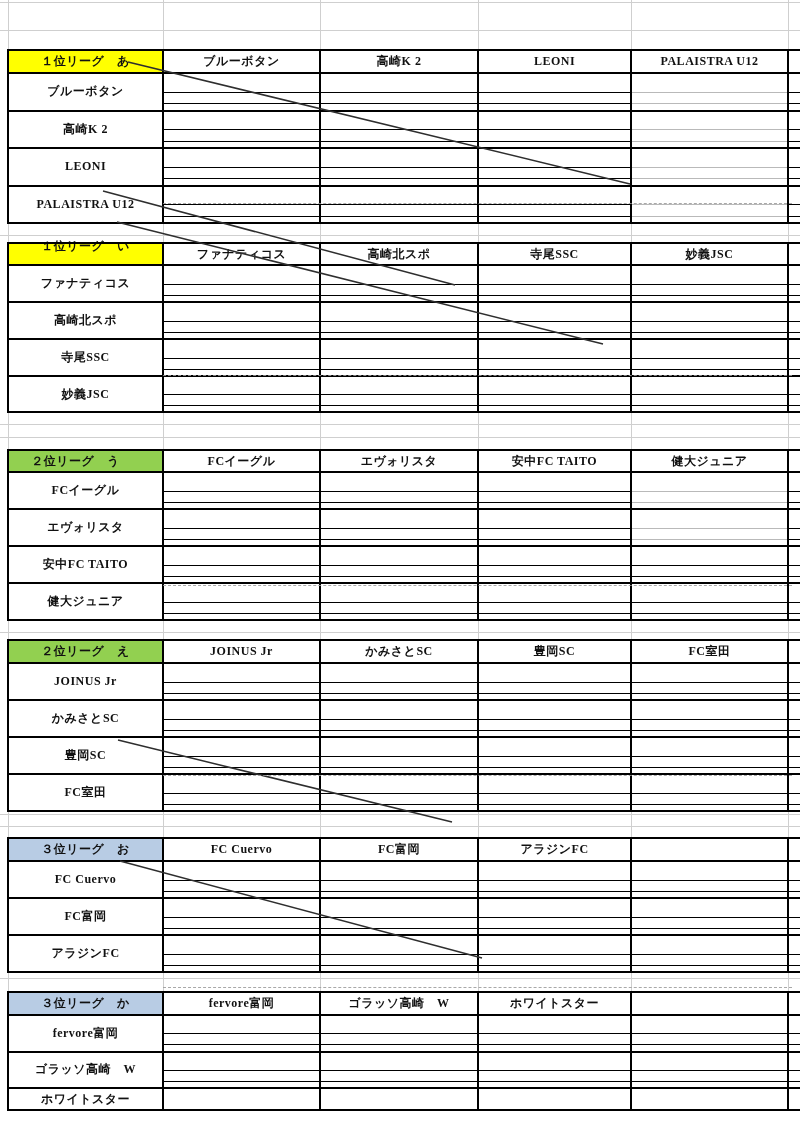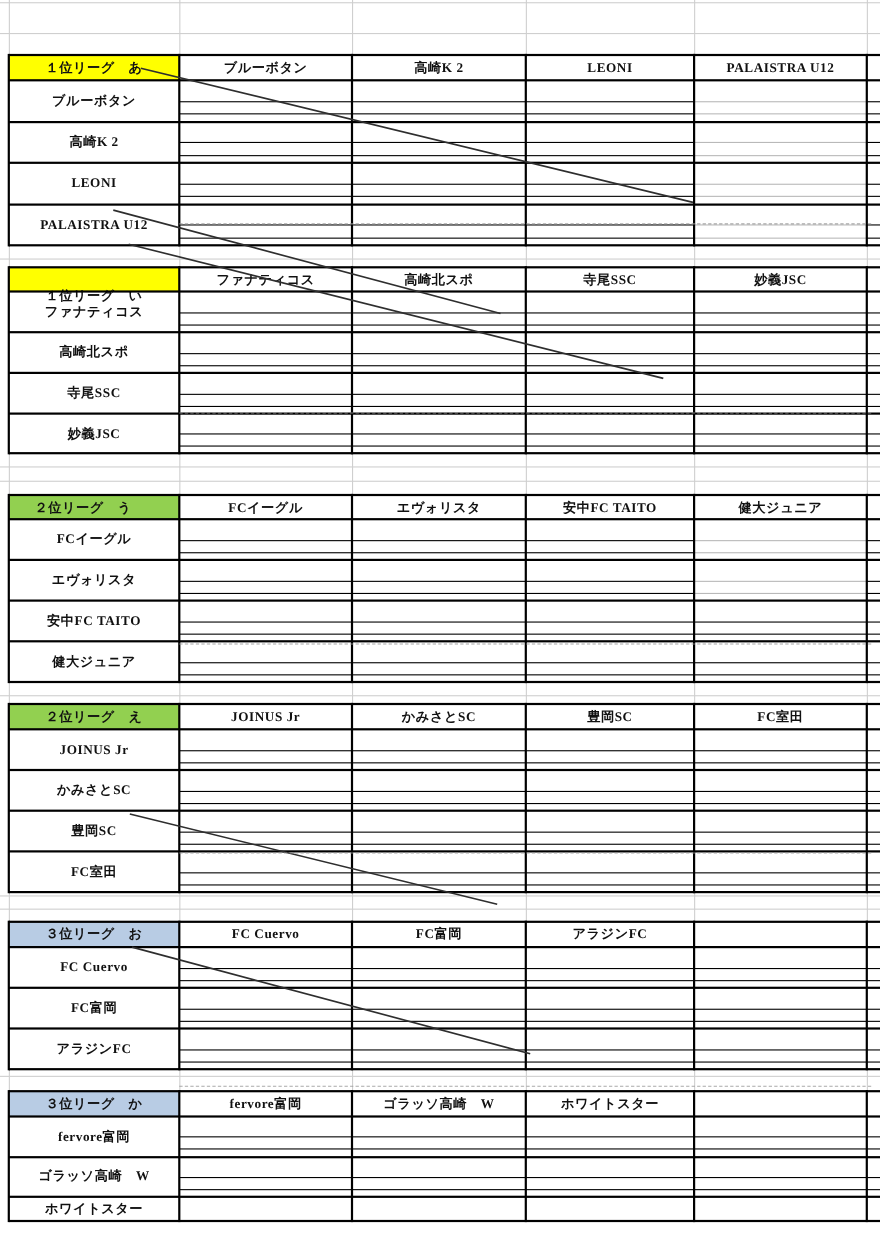--- a/index.html
+++ b/index.html
@@ -118,21 +118,21 @@
       <div class="hthin" style="left: 631px; top: 216px; width: 157px; background: rgb(185, 185, 185);"></div>
       <div class="hthin" style="left: 788px; top: 216px; width: 12px; background: rgb(0, 0, 0);"></div>
       <div class="vthick" style="left: 7px; top: 49px; height: 175px;"></div>
       <div class="vthick" style="left: 162px; top: 49px; height: 175px;"></div>
       <div class="vthick" style="left: 319px; top: 49px; height: 175px;"></div>
       <div class="vthick" style="left: 477px; top: 49px; height: 175px;"></div>
       <div class="vthick" style="left: 630px; top: 49px; height: 175px;"></div>
       <div class="vthick" style="left: 787px; top: 49px; height: 175px;"></div>
       <div class="abs" style="left: 8px; top: 243px; width: 792px; height: 169px; background: rgb(255, 255, 255);"></div>
       <div class="abs" style="left: 8px; top: 243px; width: 155px; height: 22px; background: rgb(255, 255, 0);"></div>
-      <div class="celltext" style="left: 8px; top: 258px; width: 155px; height: 22px;">１位リーグ　い</div>
+      <div class="celltext" style="left: 8px; top: 235px; width: 155px; height: 22px;">１位リーグ　い</div>
       <div class="celltext" style="left: 163px; top: 243px; width: 157px; height: 22px;">ファナティコス</div>
       <div class="celltext" style="left: 320px; top: 243px; width: 158px; height: 22px;">高崎北スポ</div>
       <div class="celltext" style="left: 478px; top: 243px; width: 153px; height: 22px;">寺尾SSC</div>
       <div class="celltext" style="left: 631px; top: 243px; width: 157px; height: 22px;">妙義JSC</div>
       <div class="celltext" style="left: 8px; top: 265px; width: 155px; height: 37px;">ファナティコス</div>
       <div class="celltext" style="left: 8px; top: 302px; width: 155px; height: 37px;">高崎北スポ</div>
       <div class="celltext" style="left: 8px; top: 339px; width: 155px; height: 37px;">寺尾SSC</div>
       <div class="celltext" style="left: 8px; top: 376px; width: 155px; height: 36px;">妙義JSC</div>
       <div class="hthick" style="left: 8px; top: 242px; width: 792px;"></div>
       <div class="hthick" style="left: 8px; top: 264px; width: 792px;"></div>

